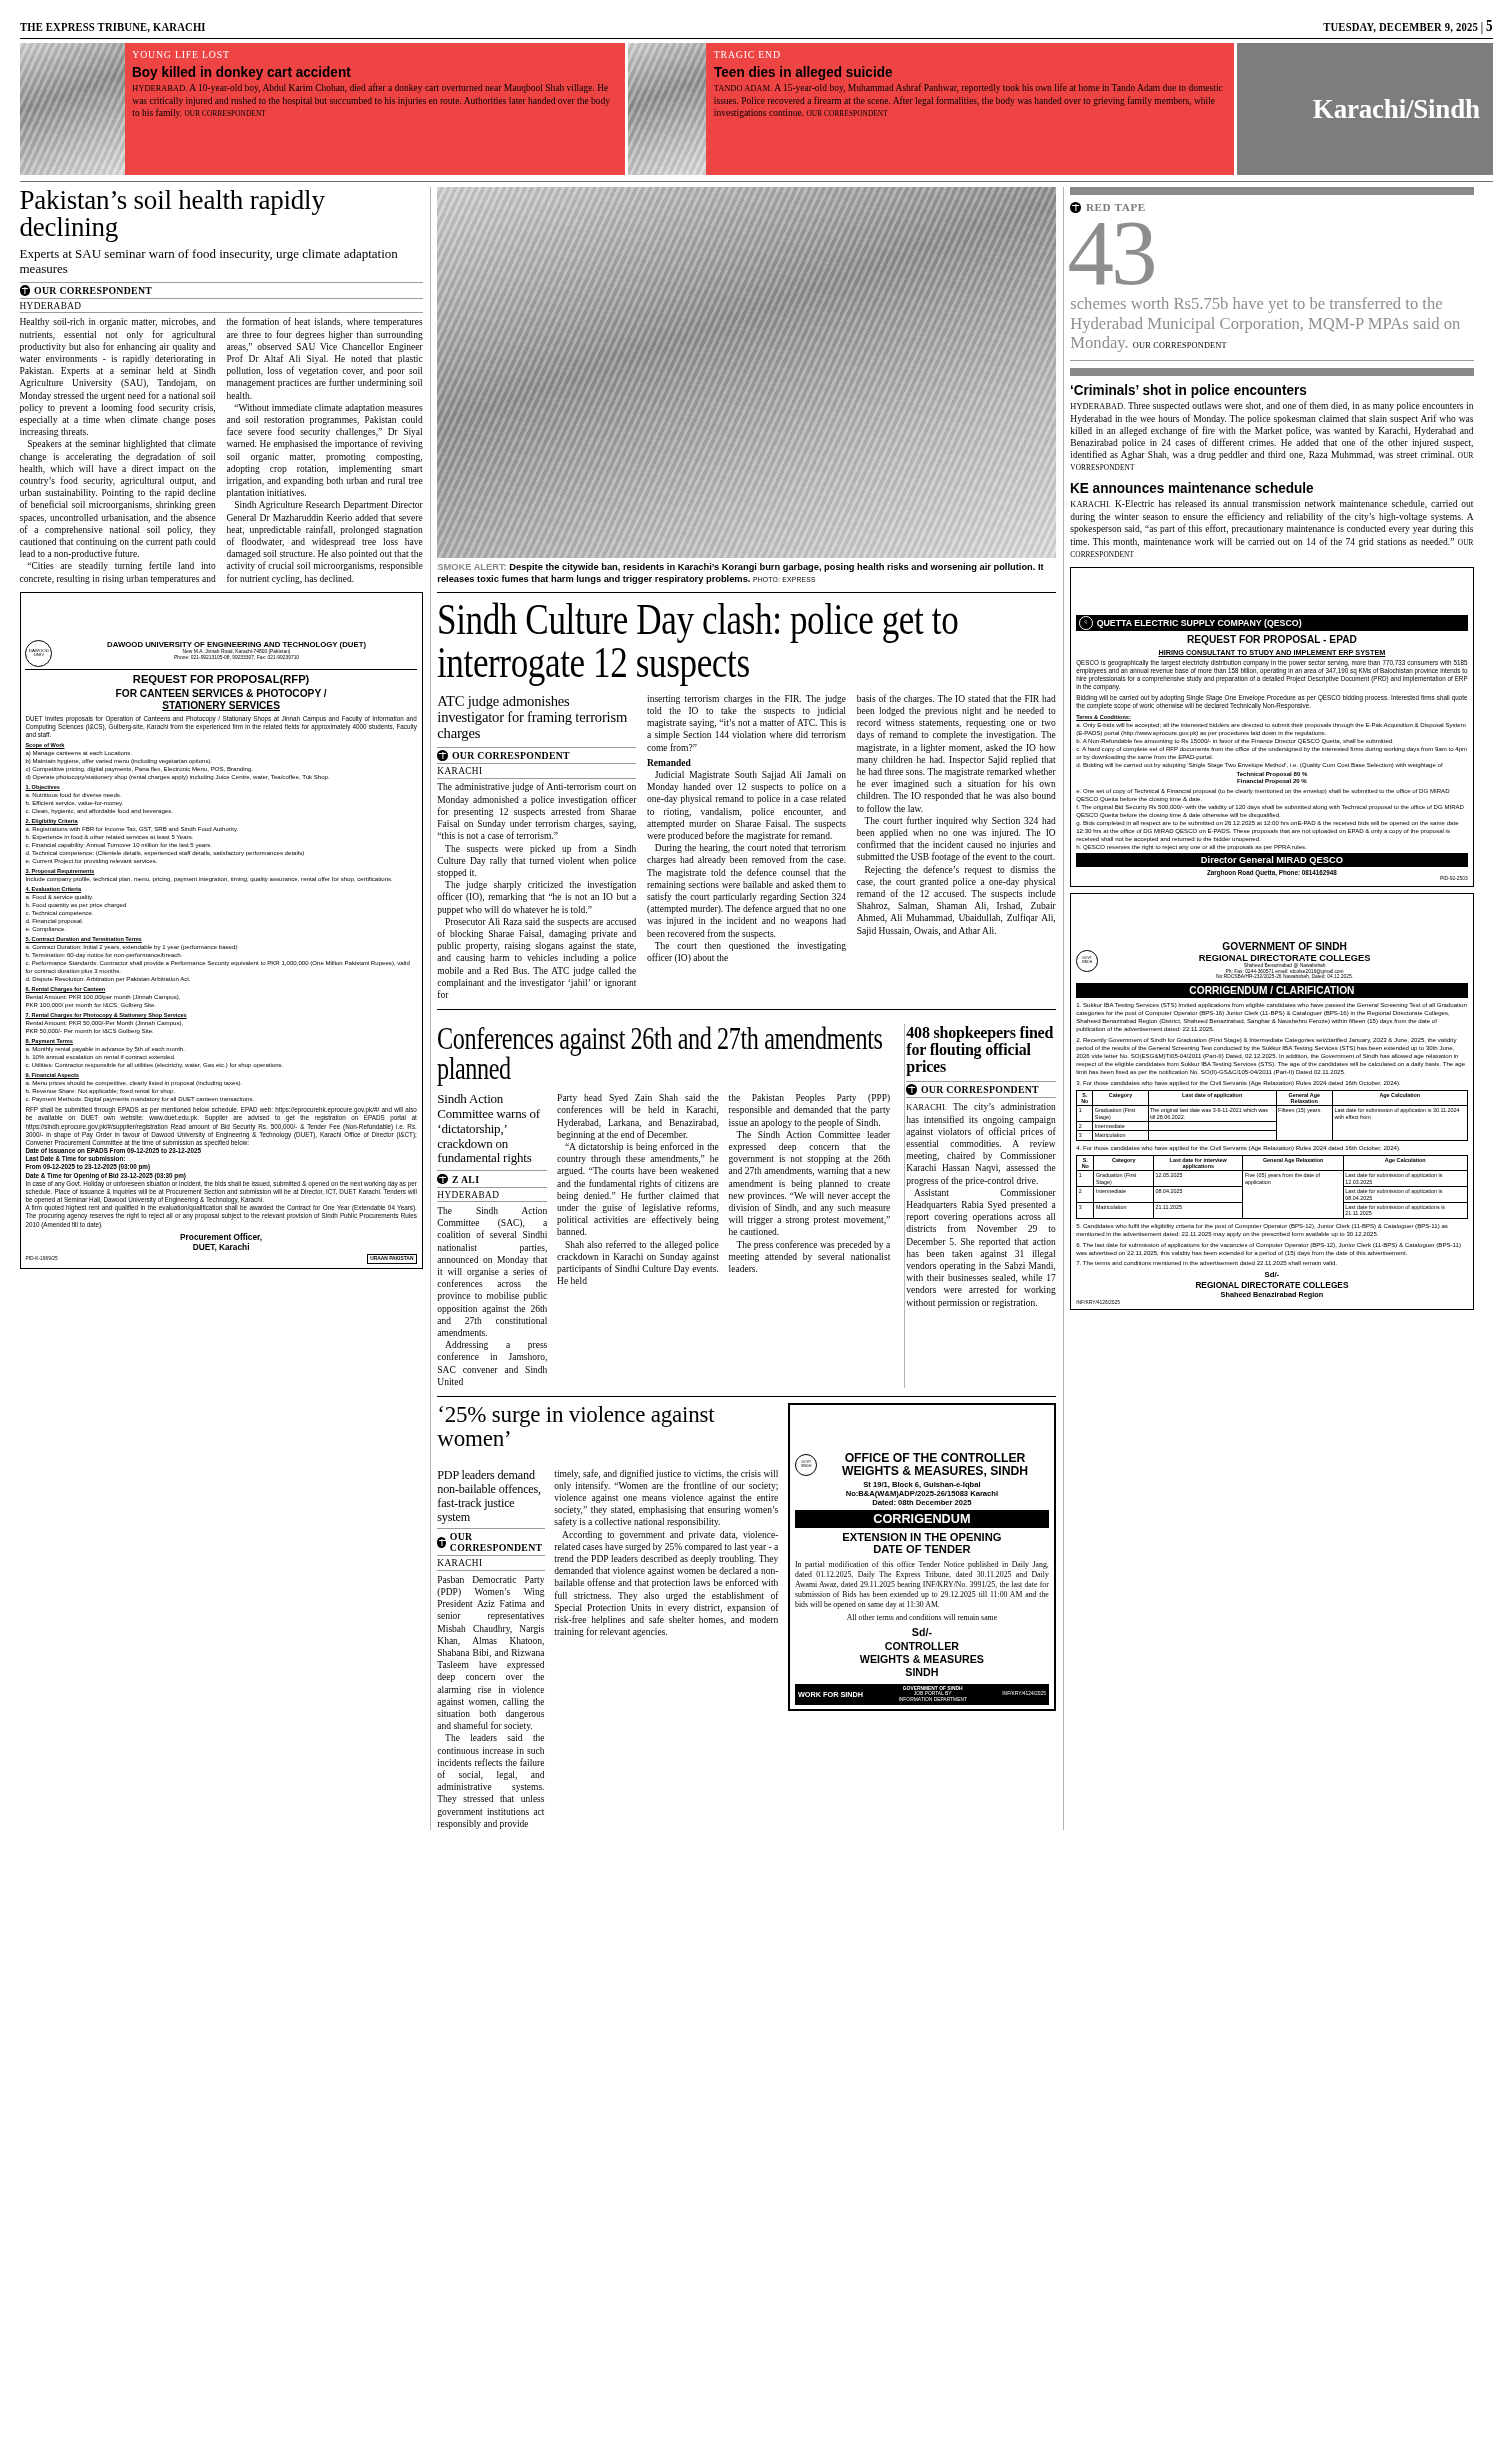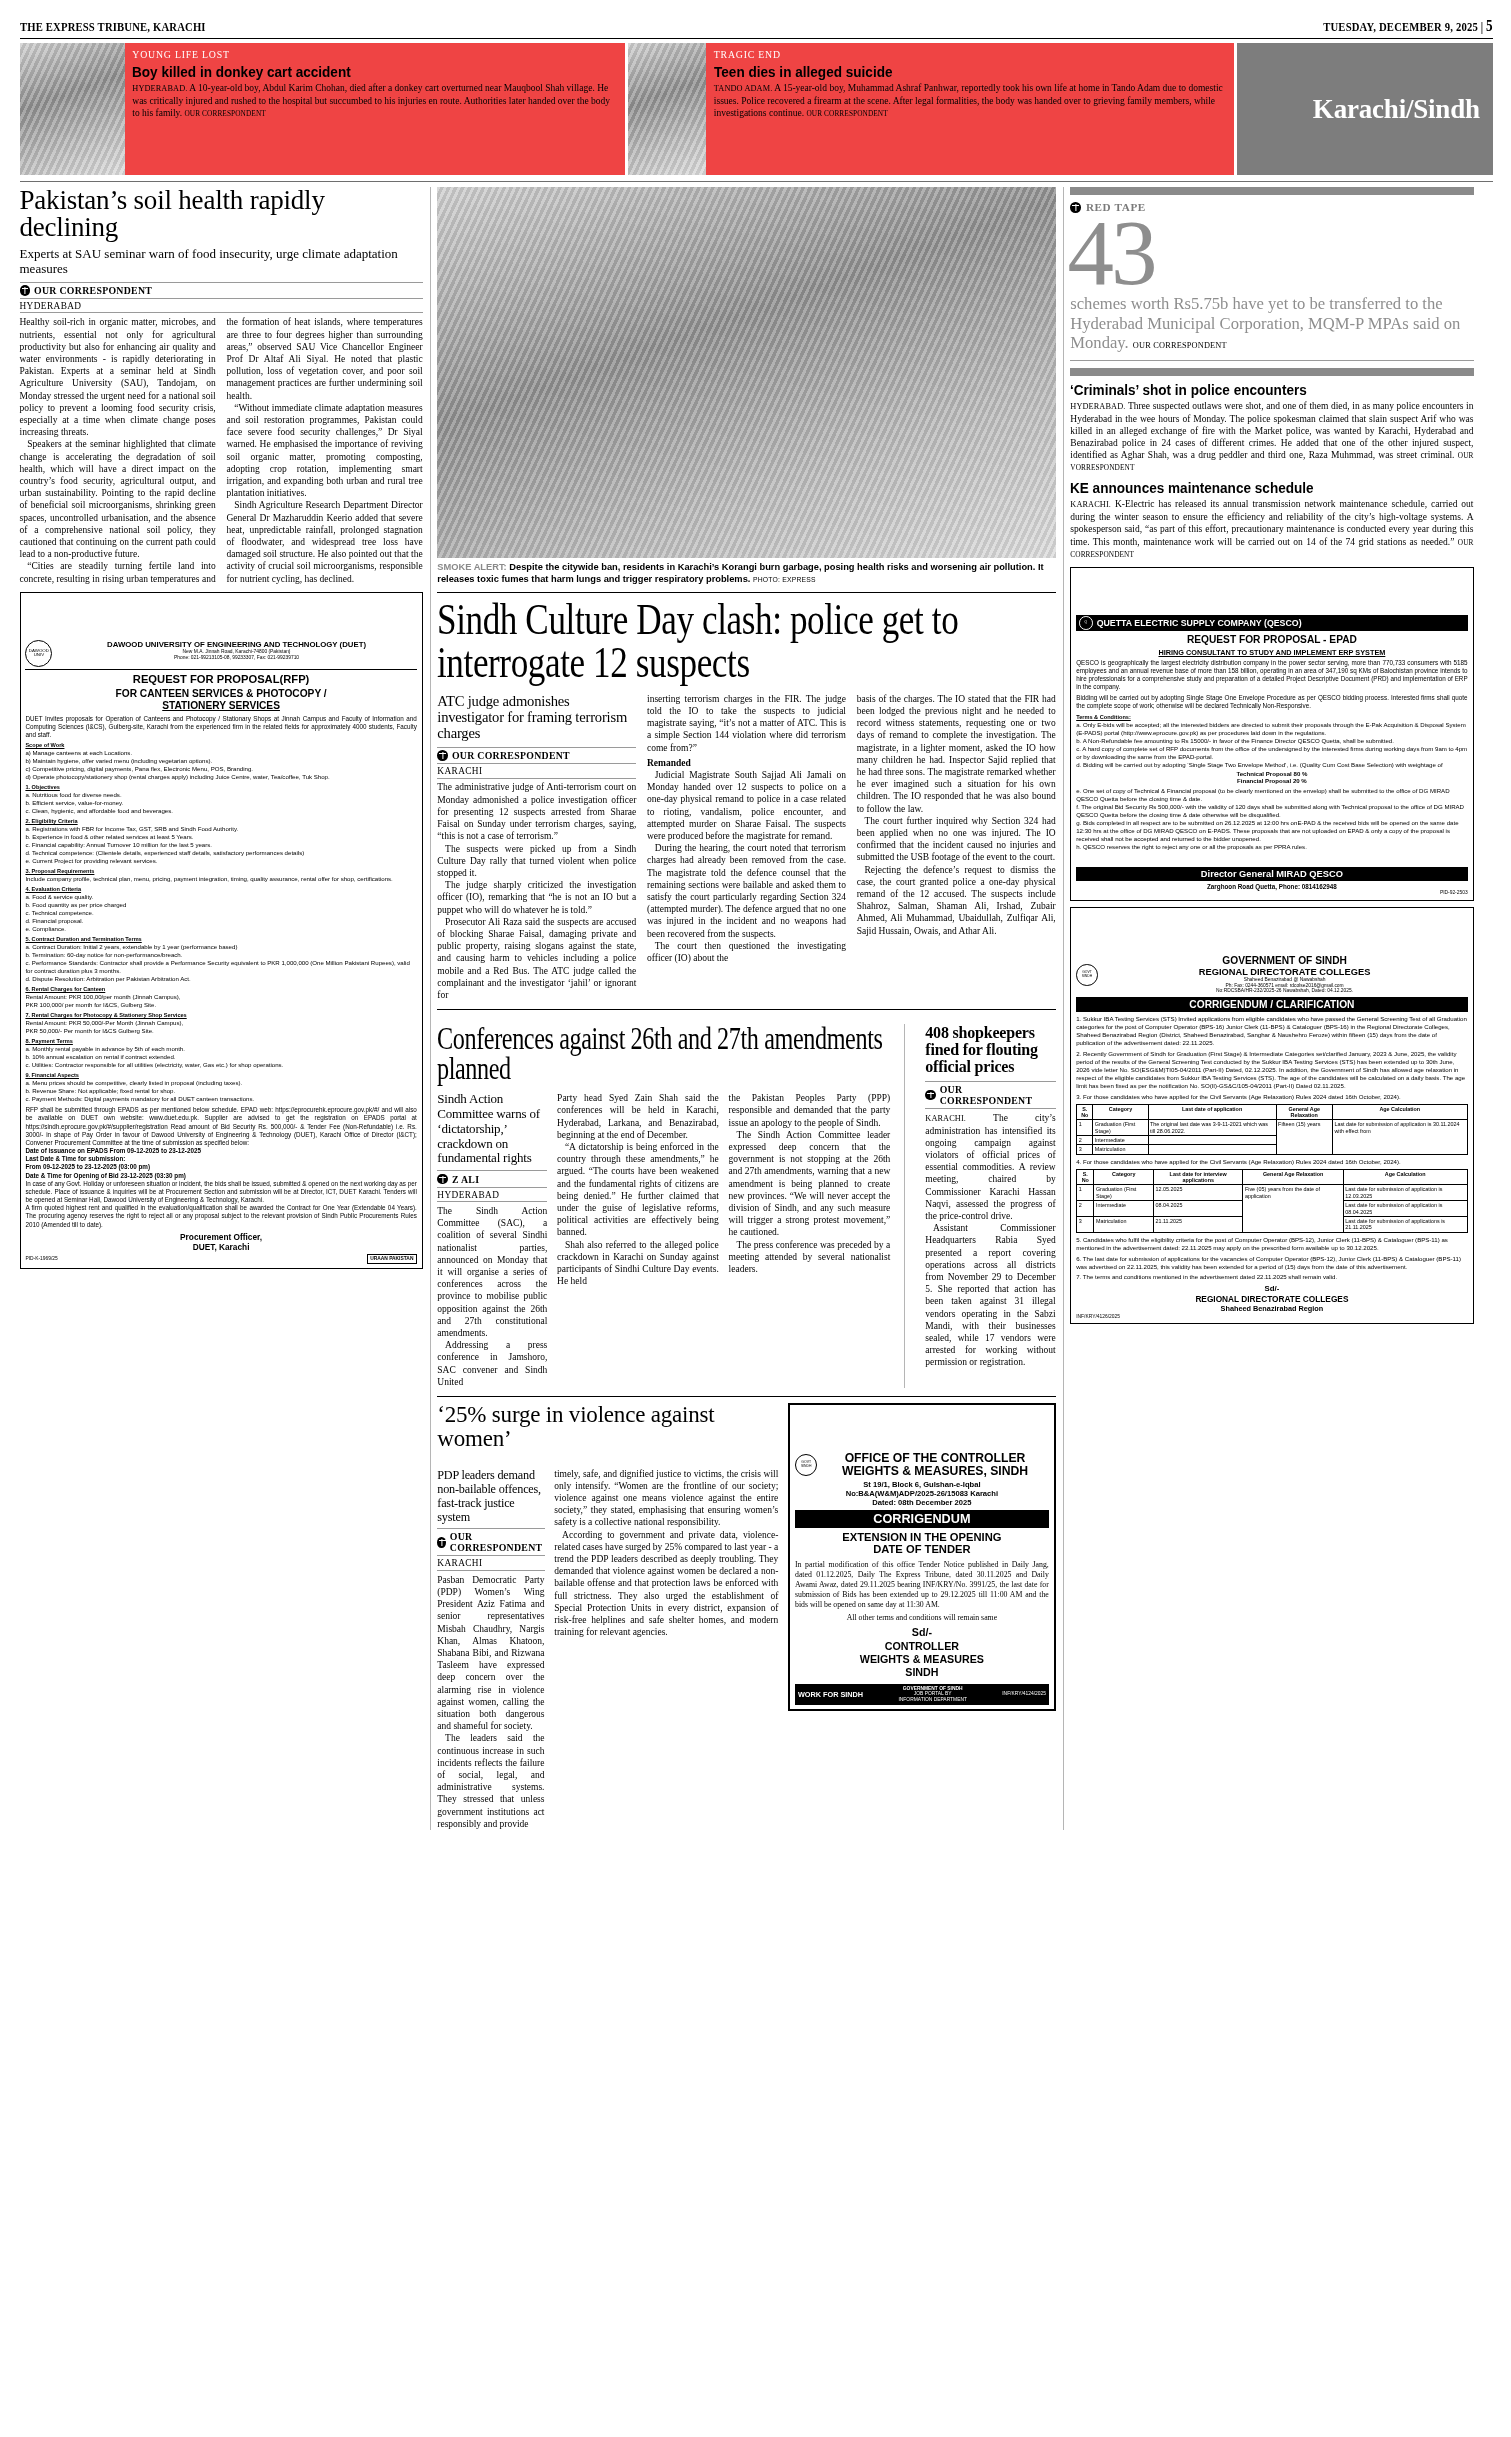--- a/index.html
+++ b/index.html
@@ -342,21 +342,21 @@
             <div style="flex:1 1 0">
               <div class="body1">
                 <p>the Pakistan Peoples Party (PPP) responsible and demanded that the party issue an apology to the people of Sindh.</p>
                 <p>The Sindh Action Committee leader expressed deep concern that the government is not stopping at the 26th and 27th amendments, warning that a new amendment is being planned to create new provinces. “We will never accept the division of Sindh, and any such measure will trigger a strong protest movement,” he cautioned.</p>
                 <p>The press conference was preceded by a meeting attended by several nationalist leaders.</p>
               </div>
             </div>
           </div>
         </div>
 
-        <div style="flex:1 1 0;border-left:0.5px solid #b5b5b5;padding-left:20px;">
+        <div style="flex:1 1 0;border-left:0.5px solid #b5b5b5;padding-left:1px;">
           <div class="hed-serif b" style="font-size:16px;line-height:1.08">408 shopkeepers fined for flouting official prices</div>
           <div class="rule-thin" style="margin-top:4.9px"></div>
           <div class="byline-row">
             <span class="tlogo"></span>
             <span>OUR CORRESPONDENT</span>
           </div>
           <div class="rule-thin" style="margin-bottom:2.9px"></div>
           <div class="body1">
             <p><span class="dateline">KARACHI.</span> <span>The city’s administration has intensified its ongoing campaign against violators of official prices of essential commodities. A review meeting, chaired by Commissioner Karachi Hassan Naqvi, assessed the progress of the price-control drive.</span></p>
             <p>Assistant Commissioner Headquarters Rabia Syed presented a report covering operations across all districts from November 29 to December 5. She reported that action has been taken against 31 illegal vendors operating in the Sabzi Mandi, with their businesses sealed, while 17 vendors were arrested for working without permission or registration.</p>
@@ -480,21 +480,21 @@
         <div class="ad-li">a. Only E-bids will be accepted; all the interested bidders are directed to submit their proposals through the E-Pak Acquisition &amp; Disposal System (E-PADS) portal (http://www.eprocure.gov.pk) as per procedures laid down in the regulations.</div>
         <div class="ad-li">b. A Non-Refundable fee amounting to Rs 15000/- in favor of the Finance Director QESCO Quetta, shall be submitted.</div>
         <div class="ad-li">c. A hard copy of complete set of RFP documents from the office of the undersigned by the interested firms during working days from 9am to 4pm or by downloading the same from the EPAD-portal.</div>
         <div class="ad-li">d. Bidding will be carried out by adopting ‘Single Stage Two Envelope Method’, i.e. (Quality Cum Cost Base Selection) with weightage of</div>
         <div class="ctr b" style="font-size:6.1px;margin-top:1.5px">Technical Proposal 80 %</div>
         <div class="ctr b" style="font-size:6.1px">Financial Proposal 20 %</div>
         <div class="ad-li mt6">e. One set of copy of Technical &amp; Financial proposal (to be clearly mentioned on the envelop) shall be submitted to the office of DG MIRAD QESCO Quetta before the closing time &amp; date.</div>
         <div class="ad-li">f. The original Bid Security Rs 500,000/- with the validity of 120 days shall be submitted along with Technical proposal to the office of DG MIRAD QESCO Quetta before the closing time &amp; date otherwise will be disqualified.</div>
         <div class="ad-li">g. Bids completed in all respect are to be submitted on 26.12.2025 at 12:00 hrs onE-PAD &amp; the received bids will be opened on the same date 12:30 hrs at the office of DG MIRAD QESCO on E-PADS. These proposals that are not uploaded on EPAD &amp; only a copy of the proposal is received shall not be accepted and returned to the bidder unopened.</div>
         <div class="ad-li">h. QESCO reserves the right to reject any one or all the proposals as per PPRA rules.</div>
-        <div class="black-band" style="margin-top:16px;font-size:9.3px">Director General MIRAD QESCO</div>
+        <div class="black-band" style="margin-top:2px;font-size:9.3px">Director General MIRAD QESCO</div>
         <div class="ctr b" style="font-size:6.3px;margin-top:1.5px">Zarghoon Road Quetta, Phone: 0814162948</div>
         <div class="tiny" style="text-align:right">PID-92-2503</div>
       </div>
 
       <div class="ad mt14">
         <div class="flexrow" style="align-items:center;gap:3.9px;">
           <span class="logo-circle" style="width:21.5px;height:21.5px;flex:0 0 21.5px;font-size:3.4px">GOVT<br>SINDH</span>
           <span style="flex:1 1 auto;text-align:center">
             <span class="b" style="display:block;font-size:10.2px;line-height:1.1">GOVERNMENT OF SINDH</span>
             <span class="b" style="display:block;font-size:9.3px;line-height:1.1">REGIONAL DIRECTORATE COLLEGES</span>

